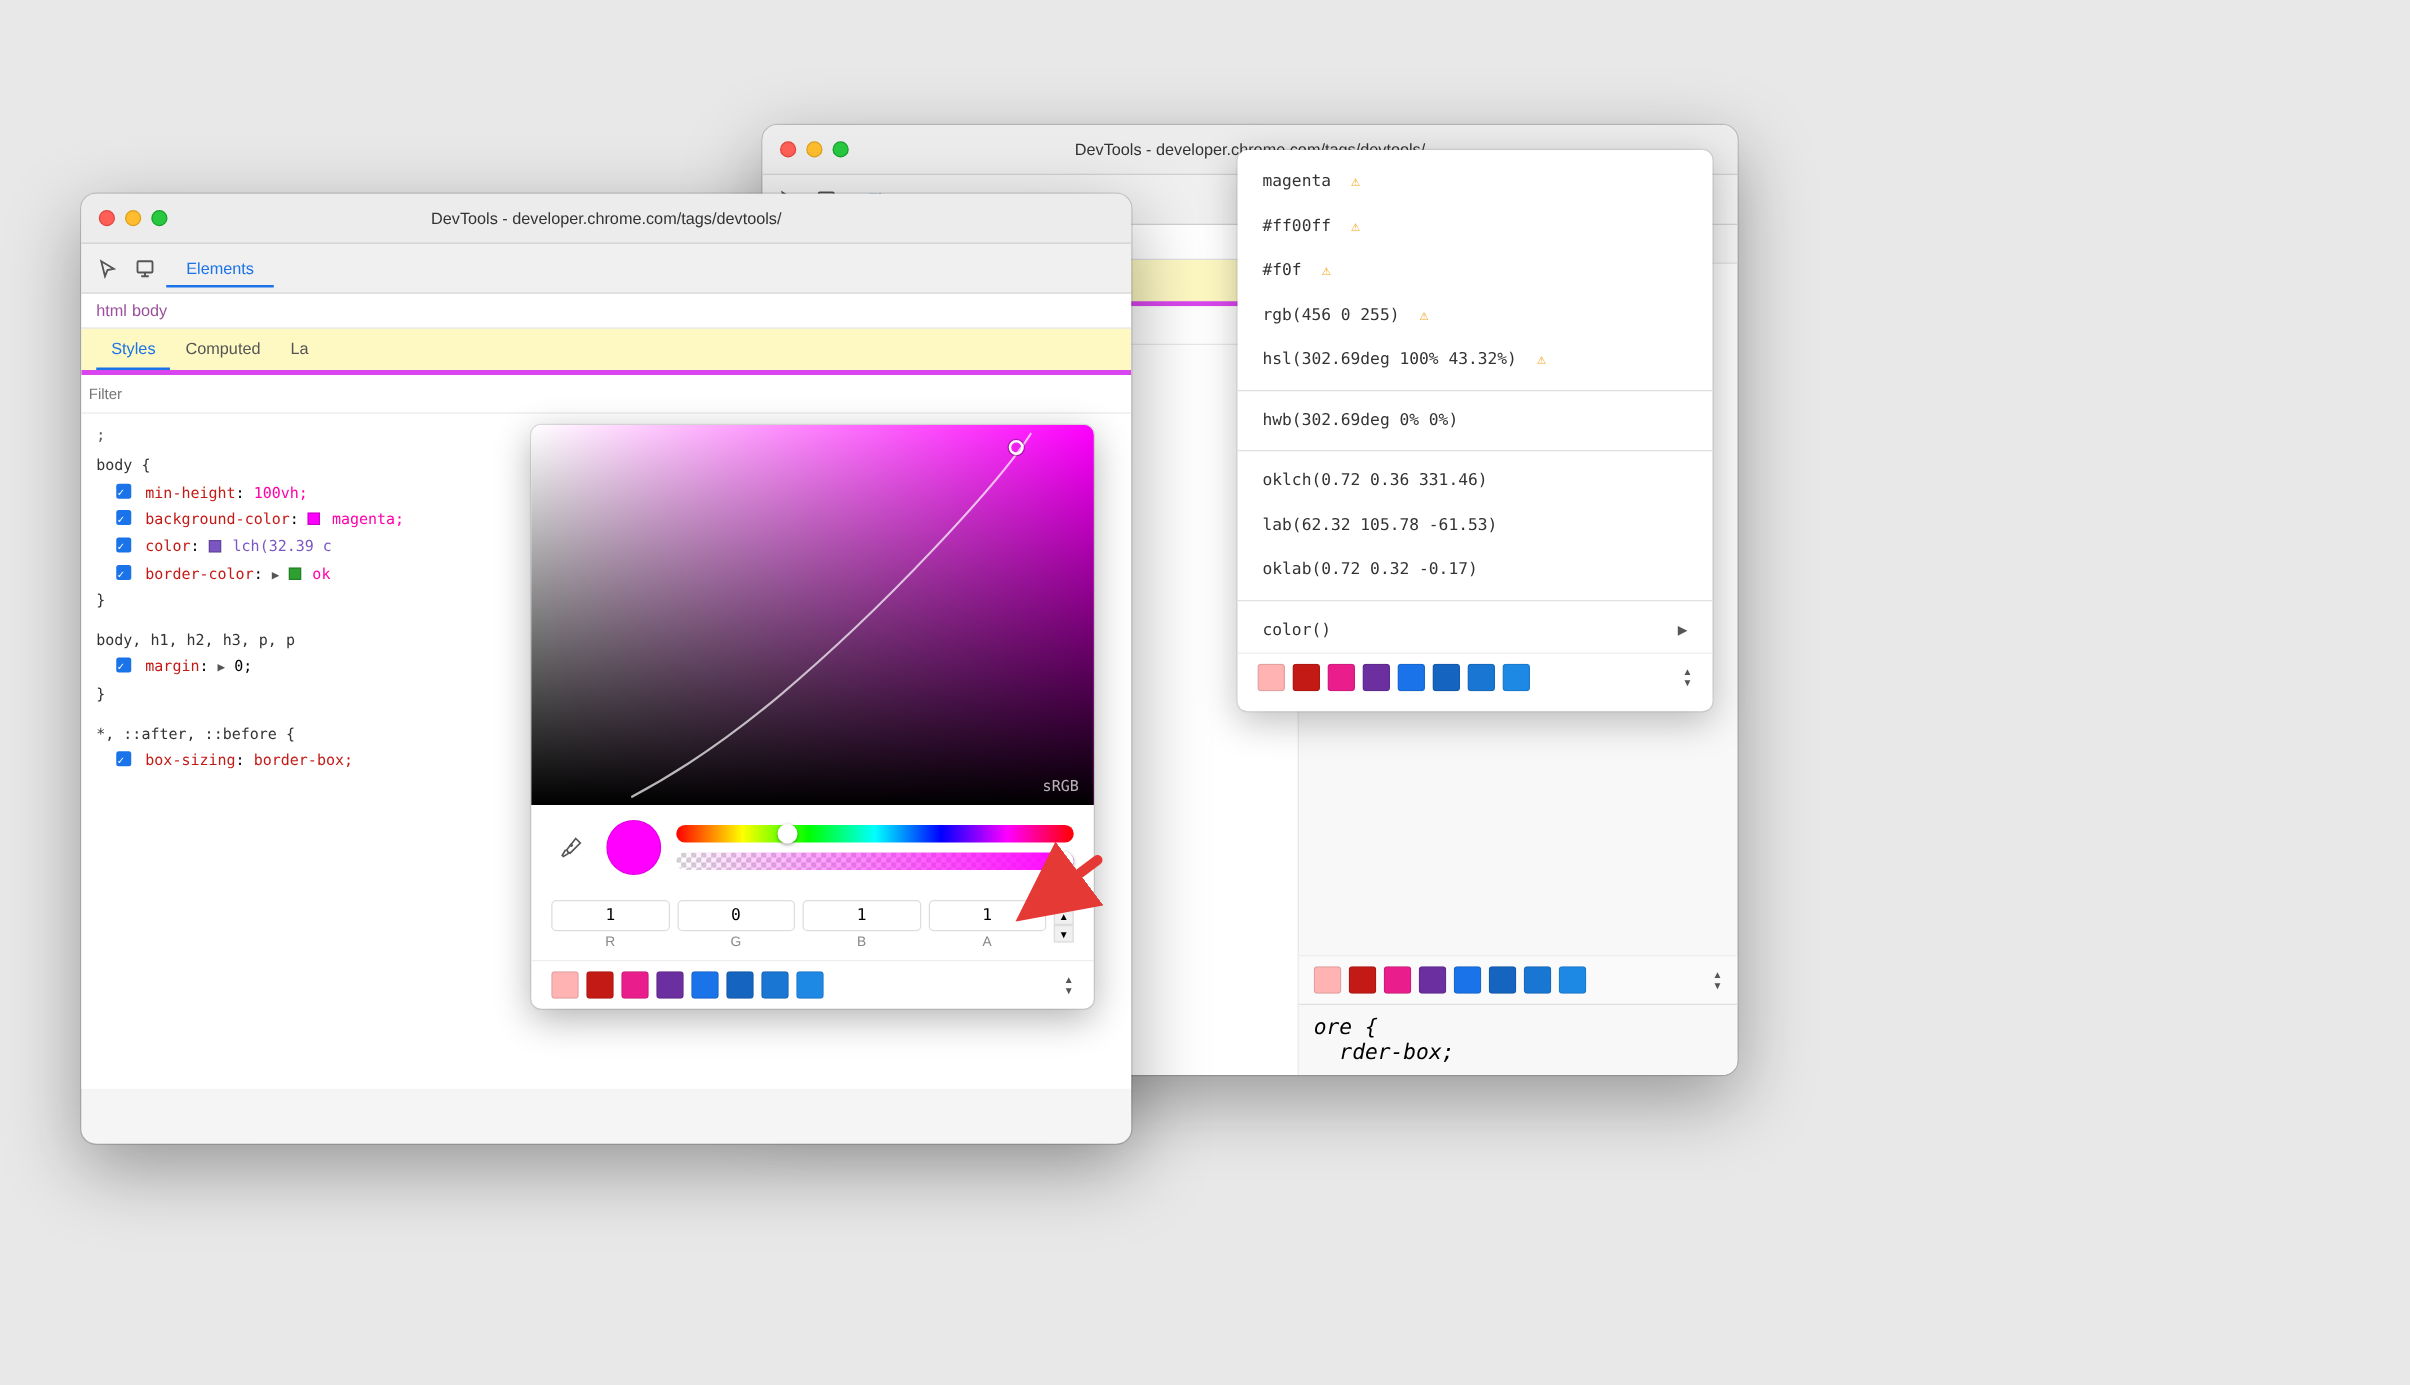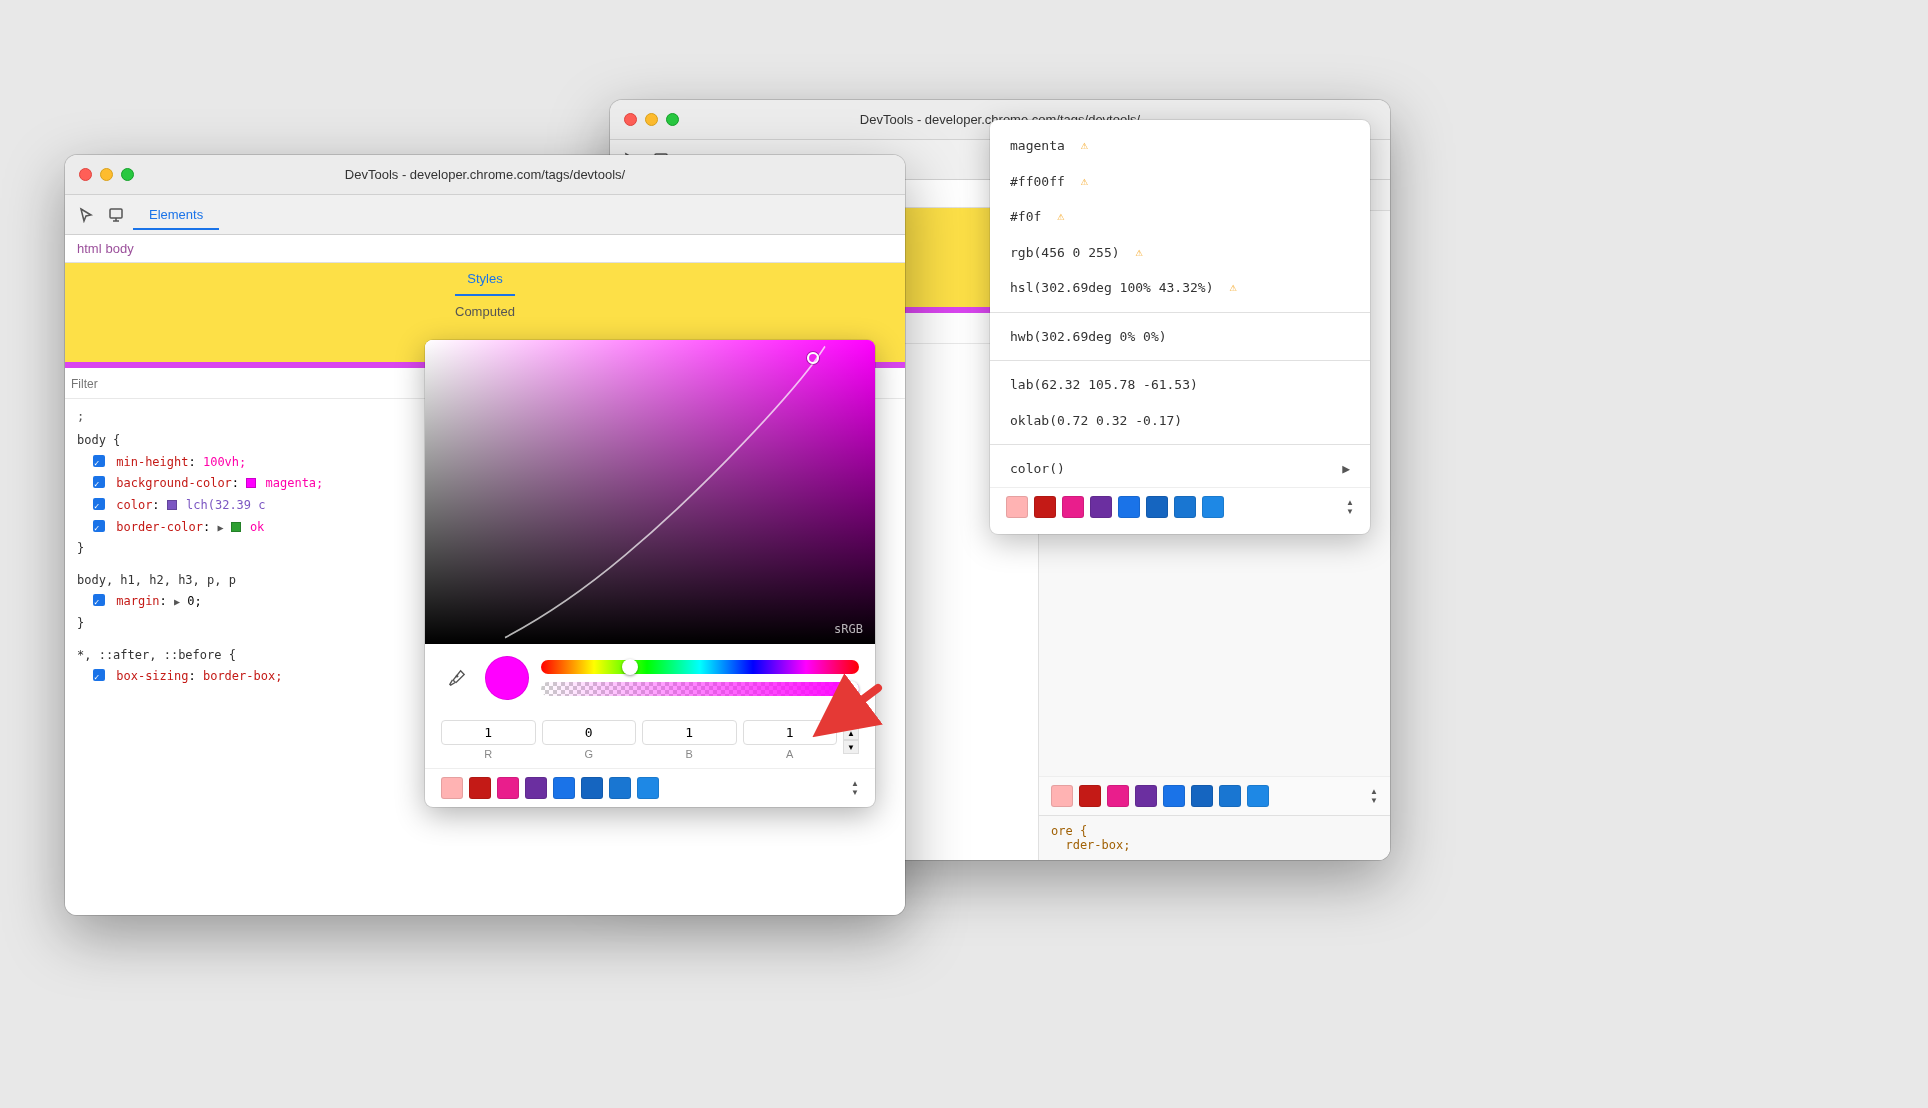--- a/index.html
+++ b/index.html
@@ -121,26 +121,25 @@
 
     .breadcrumb-item {
       font-size: 13px;
       color: #9b4f9b;
       cursor: pointer;
     }
     .breadcrumb-item.active { font-weight: 500; }
 
     
     .sub-tabs {
-      background: #fde047;
-      display: flex;
-      align-items: center;
-      border-bottom: 6px solid #d946ef;
+      background: #fef9c3;
+      display: flex;
+      align-items: center;
+      border-bottom: 4px solid #d946ef;
       padding: 0 12px;
-      flex-direction: column;
     }
 
     .sub-tab {
       padding: 8px 12px;
       font-size: 13px;
       color: #555;
       cursor: pointer;
       border-bottom: 2px solid transparent;
     }
     .sub-tab.active {
@@ -642,21 +641,21 @@
           <div class="swatch" style="background:#6b2fa0;"></div>
           <div class="swatch" style="background:#1a73e8;"></div>
           <div class="swatch" style="background:#1565c0;"></div>
           <div class="swatch" style="background:#1976d2;"></div>
           <div class="swatch" style="background:#1e88e5;"></div>
           <div class="swatch-spinner">
             <div style="font-size:8px; color:#555;">▲</div>
             <div style="font-size:8px; color:#555;">▼</div>
           </div>
         </div>
-        <div style="padding: 8px 12px; font-family:Menlo,monospace; font-size:12px; color:#a16207; background:#f8f8f8; border-top:1px solid #e0e0e0;">
+        <div style="padding: 8px 12px; font-family:Menlo,monospace; font-size:17px; color:#000000; background:#f8f8f8; border-top:1px solid #e0e0e0;font-style:italic;">
           ore {<br>
           &nbsp;&nbsp;rder-box;
         </div>
       </div>
     </div>
   </div>
 </div>
 
 <div class="format-dropdown">
   <div class="format-item">
@@ -677,20 +676,23 @@
   </div>
   <div class="format-item">
     <span>hsl(302.69deg 100% 43.32%)</span>
     <span class="warning-icon">⚠</span>
   </div>
   <div class="format-divider"></div>
   <div class="format-item">
     <span>hwb(302.69deg 0% 0%)</span>
   </div>
   <div class="format-divider"></div>
+  <div class="format-item">
+    <span>oklch(0.72 0.36 331.46)</span>
+  </div>
   <div class="format-item">
     <span>lab(62.32 105.78 -61.53)</span>
   </div>
   <div class="format-item">
     <span>oklab(0.72 0.32 -0.17)</span>
   </div>
   <div class="format-divider"></div>
   <div class="format-item">
     <span>color()</span>
     <span class="format-arrow">▶</span>

